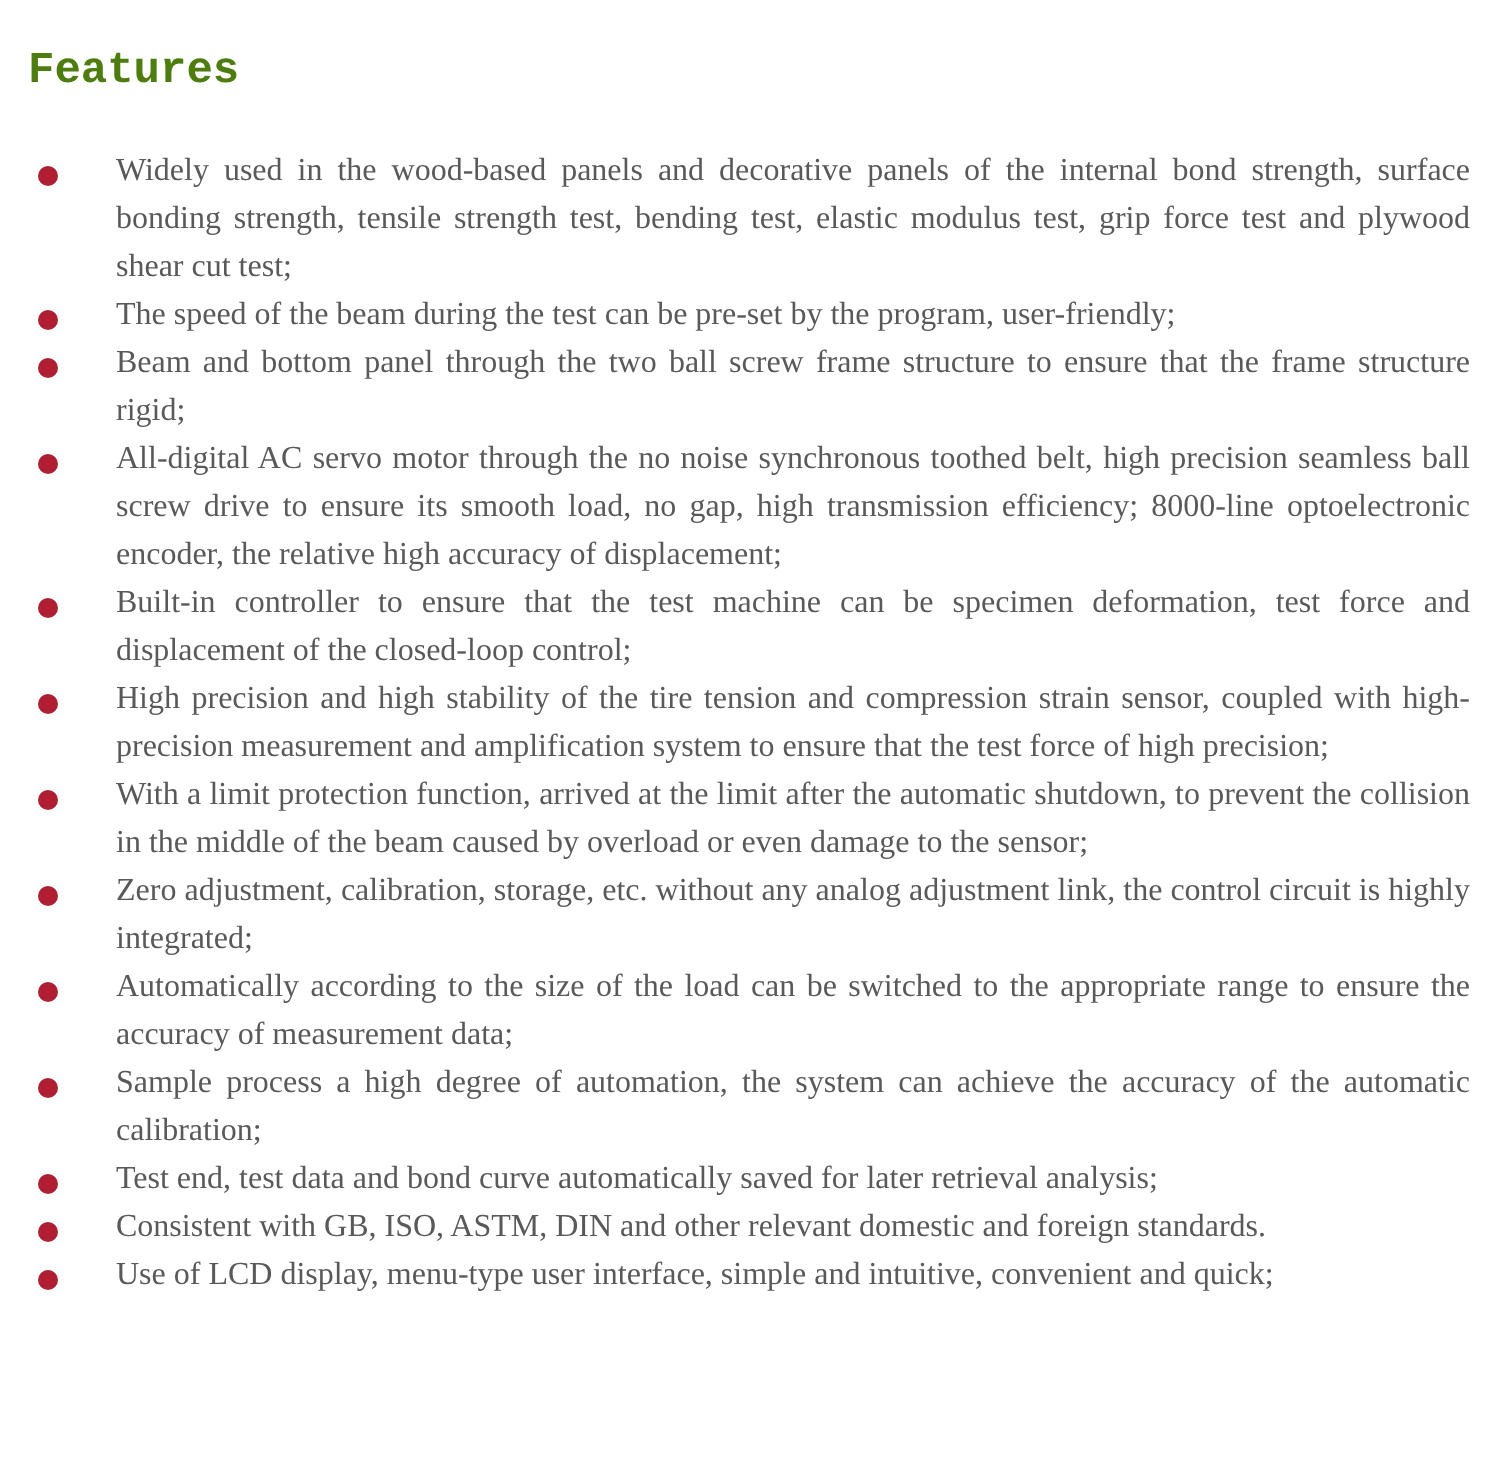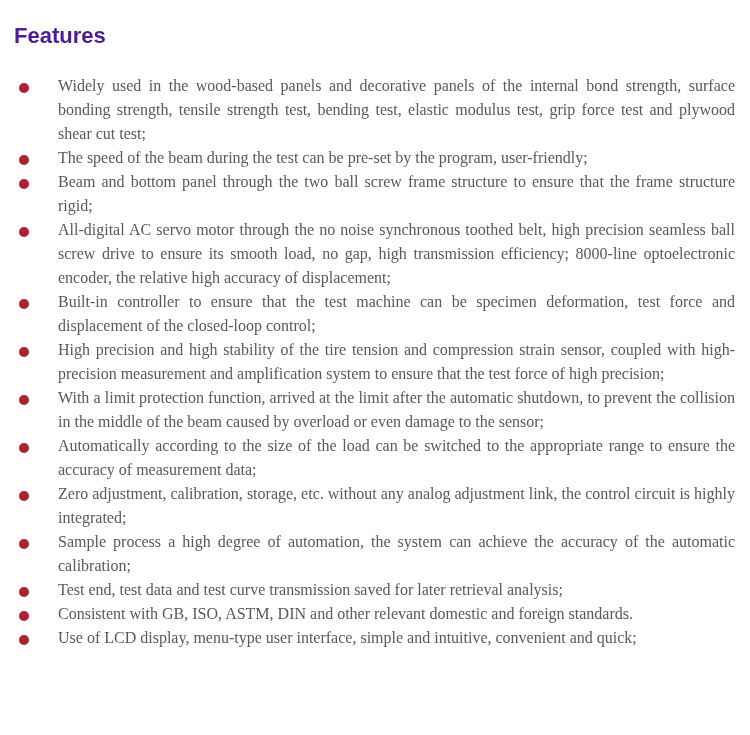--- a/index.html
+++ b/index.html
@@ -8,25 +8,25 @@
     background: #ffffff;
   }
   body {
     width: 750px;
     height: 735px;
     overflow: hidden;
     font-family: "Liberation Sans", sans-serif;
   }
   .page-title {
     margin: 22px 0 0 14px;
-    font-family: Liberation Sans, sans-serif;
+    font-family: Liberation Mono, monospace;
     font-weight: bold;
     font-size: 22px;
     line-height: 28px;
-    color: #4c1d95;
+    color: #4d7c0f;
     letter-spacing: 0px;
   }
   .features-list {
     list-style: none;
     margin: 24px 0 0 0;
     padding: 0;
   }
   .feature-item {
     display: flex;
     align-items: flex-start;
@@ -79,33 +79,33 @@
     <li class="feature-item">
       <span class="bullet"></span>
       <span class="feature-text">High precision and high stability of the tire tension and compression strain sensor, coupled with high-precision measurement and amplification system to ensure that the test force of high precision;</span>
     </li>
     <li class="feature-item">
       <span class="bullet"></span>
       <span class="feature-text">With a limit protection function, arrived at the limit after the automatic shutdown, to prevent the collision in the middle of the beam caused by overload or even damage to the sensor;</span>
     </li>
     <li class="feature-item">
       <span class="bullet"></span>
-      <span class="feature-text">Automatically according to the size of the load can be switched to the appropriate range to ensure the accuracy of measurement data;</span>
+      <span class="feature-text">Zero adjustment, calibration, storage, etc. without any analog adjustment link, the control circuit is highly integrated;</span>
     </li>
     <li class="feature-item">
       <span class="bullet"></span>
-      <span class="feature-text">Zero adjustment, calibration, storage, etc. without any analog adjustment link, the control circuit is highly integrated;</span>
+      <span class="feature-text">Automatically according to the size of the load can be switched to the appropriate range to ensure the accuracy of measurement data;</span>
     </li>
     <li class="feature-item">
       <span class="bullet"></span>
       <span class="feature-text">Sample process a high degree of automation, the system can achieve the accuracy of the automatic calibration;</span>
     </li>
     <li class="feature-item">
       <span class="bullet"></span>
-      <span class="feature-text">Test end, test data and test curve transmission saved for later retrieval analysis;</span>
+      <span class="feature-text">Test end, test data and bond curve automatically saved for later retrieval analysis;</span>
     </li>
     <li class="feature-item">
       <span class="bullet"></span>
       <span class="feature-text">Consistent with GB, ISO, ASTM, DIN and other relevant domestic and foreign standards.</span>
     </li>
     <li class="feature-item">
       <span class="bullet"></span>
       <span class="feature-text">Use of LCD display, menu-type user interface, simple and intuitive, convenient and quick;</span>
     </li>
   </ul>

